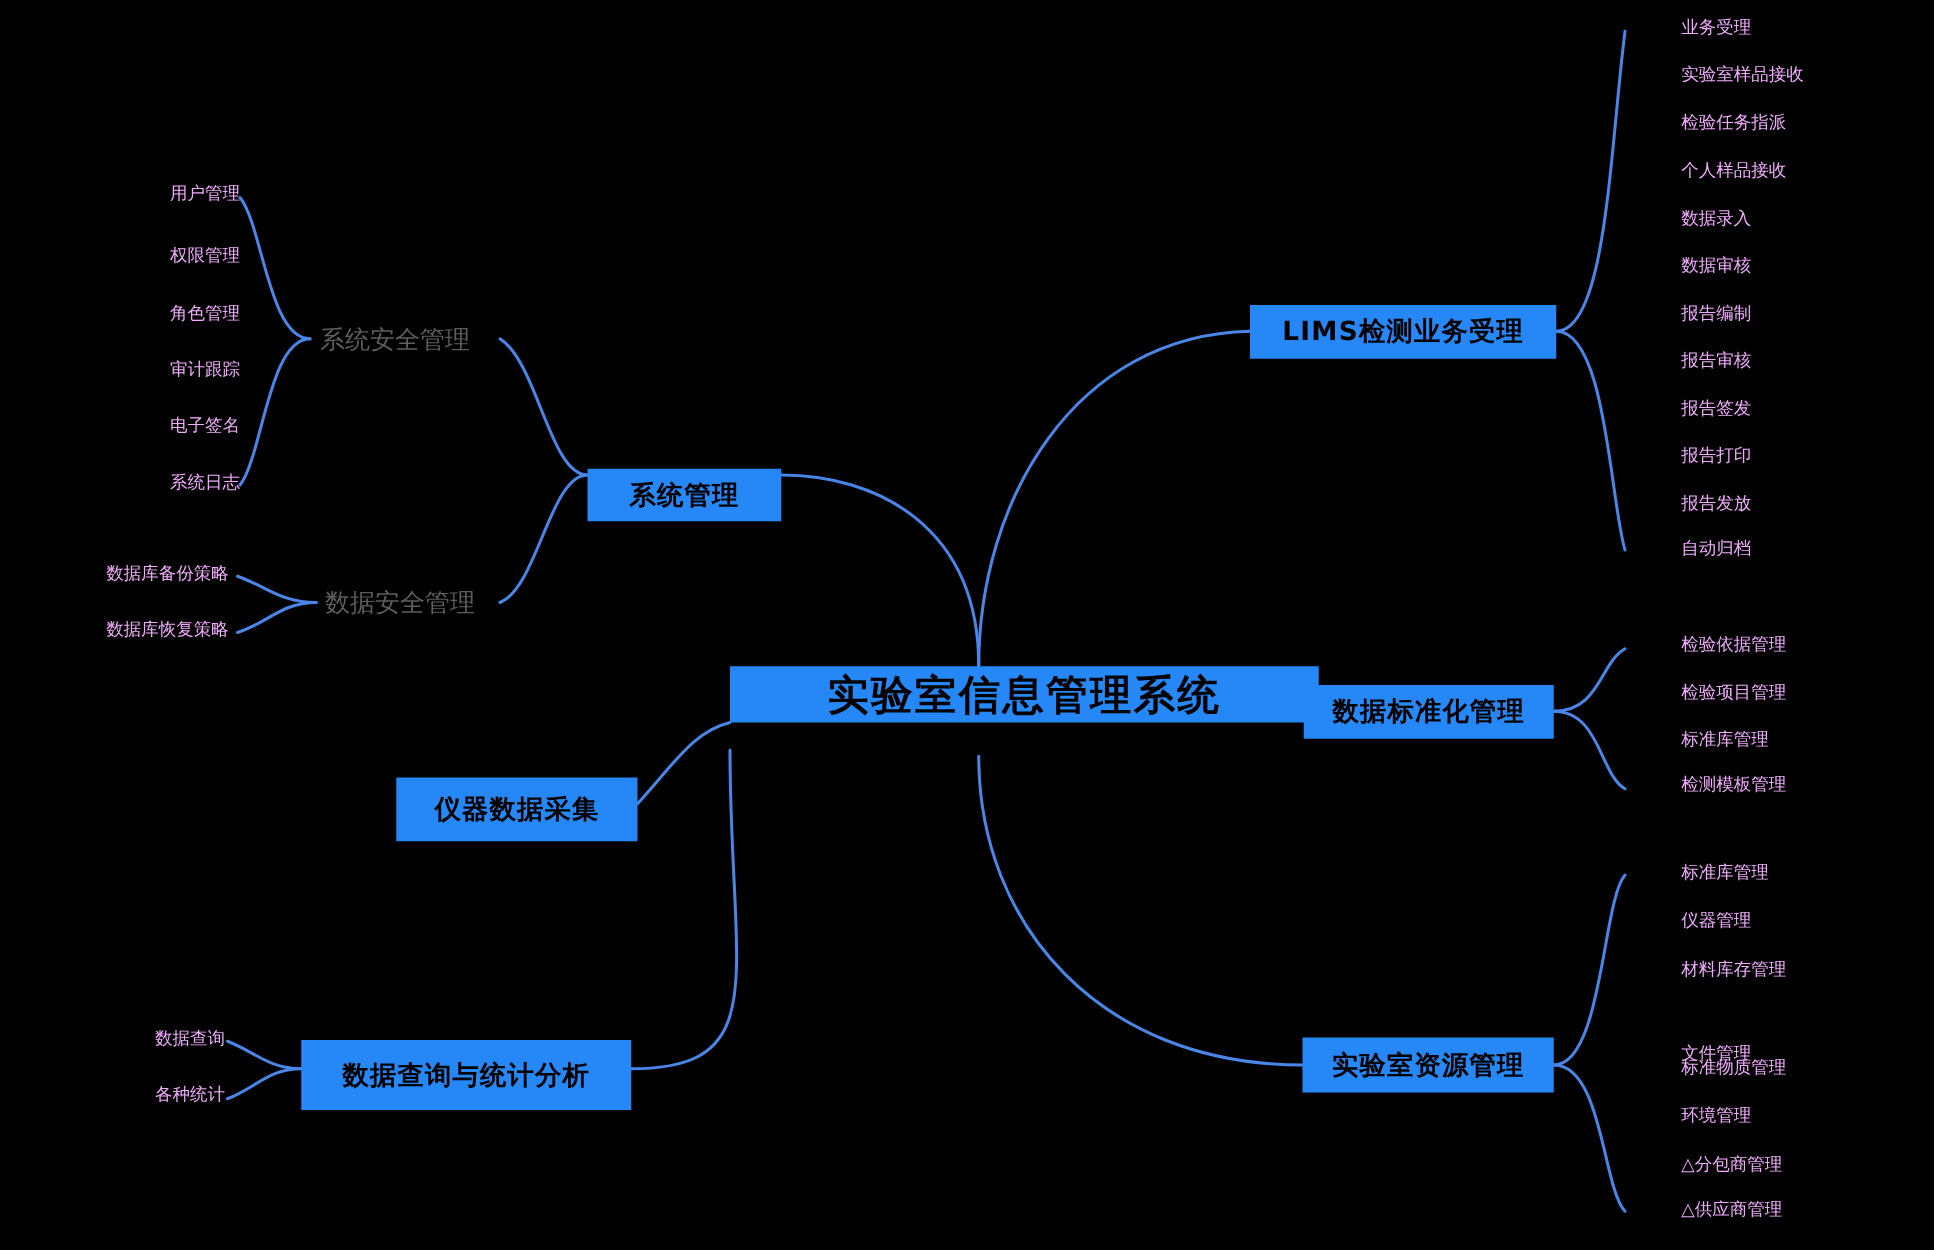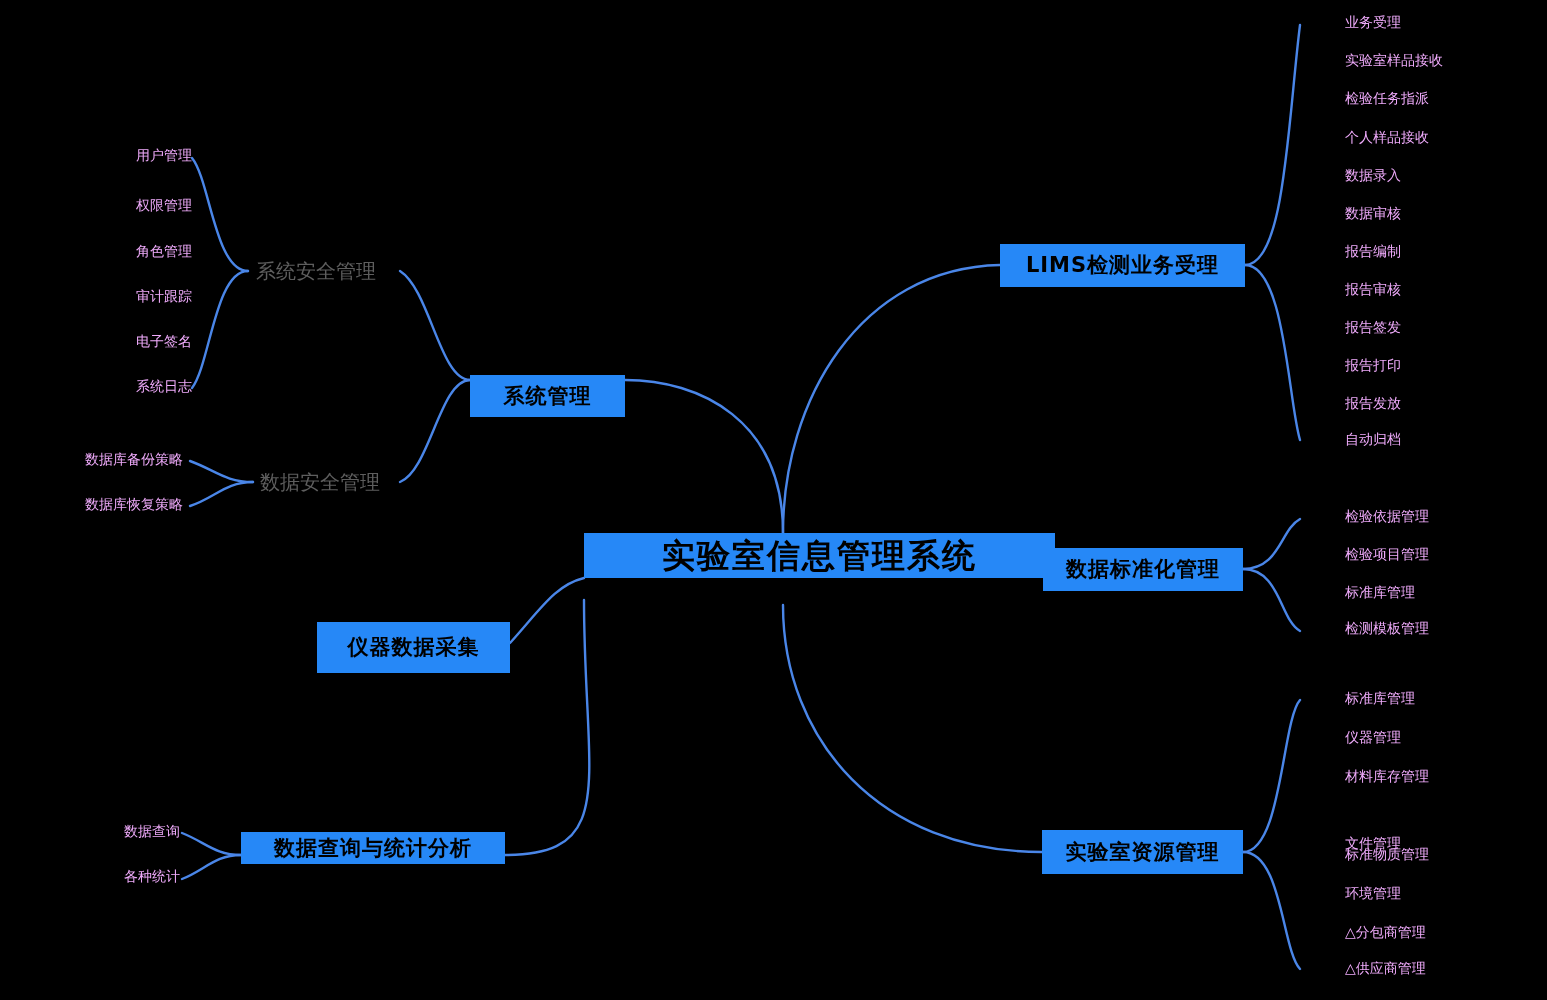--- a/index.html
+++ b/index.html
@@ -112,21 +112,21 @@
     <path d="M 241,855 C 215,855 205,842 182,833"></path>
     <path d="M 241,855 C 215,855 205,870 182,879"></path>
   </svg>
 
   <div class="node central" style="left:584px; top:533px; width:471px; height:45px;">实验室信息管理系统</div>
 
   <div class="node major" style="left:470px; top:375px; width:155px; height:42px;">系统管理</div>
 
   <div class="node major" style="left:317px; top:622px; width:193px; height:51px;">仪器数据采集</div>
 
-  <div class="node major" style="left:241px; top:832px; width:264px; height:32px;">数据查询与统计分析</div>
+  <div class="node major" style="left:241px; top:832px; width:264px; height:56px;">数据查询与统计分析</div>
 
   <div class="node major" style="left:1000px; top:244px; width:245px; height:43px;">LIMS检测业务受理</div>
 
   <div class="node major" style="left:1043px; top:548px; width:200px; height:43px;">数据标准化管理</div>
 
   <div class="node major" style="left:1042px; top:830px; width:201px; height:44px;">实验室资源管理</div>
 
   <div class="subnode" style="left:256px; top:261px;">系统安全管理</div>
 
   <div class="subnode" style="left:260px; top:472px;">数据安全管理</div>

